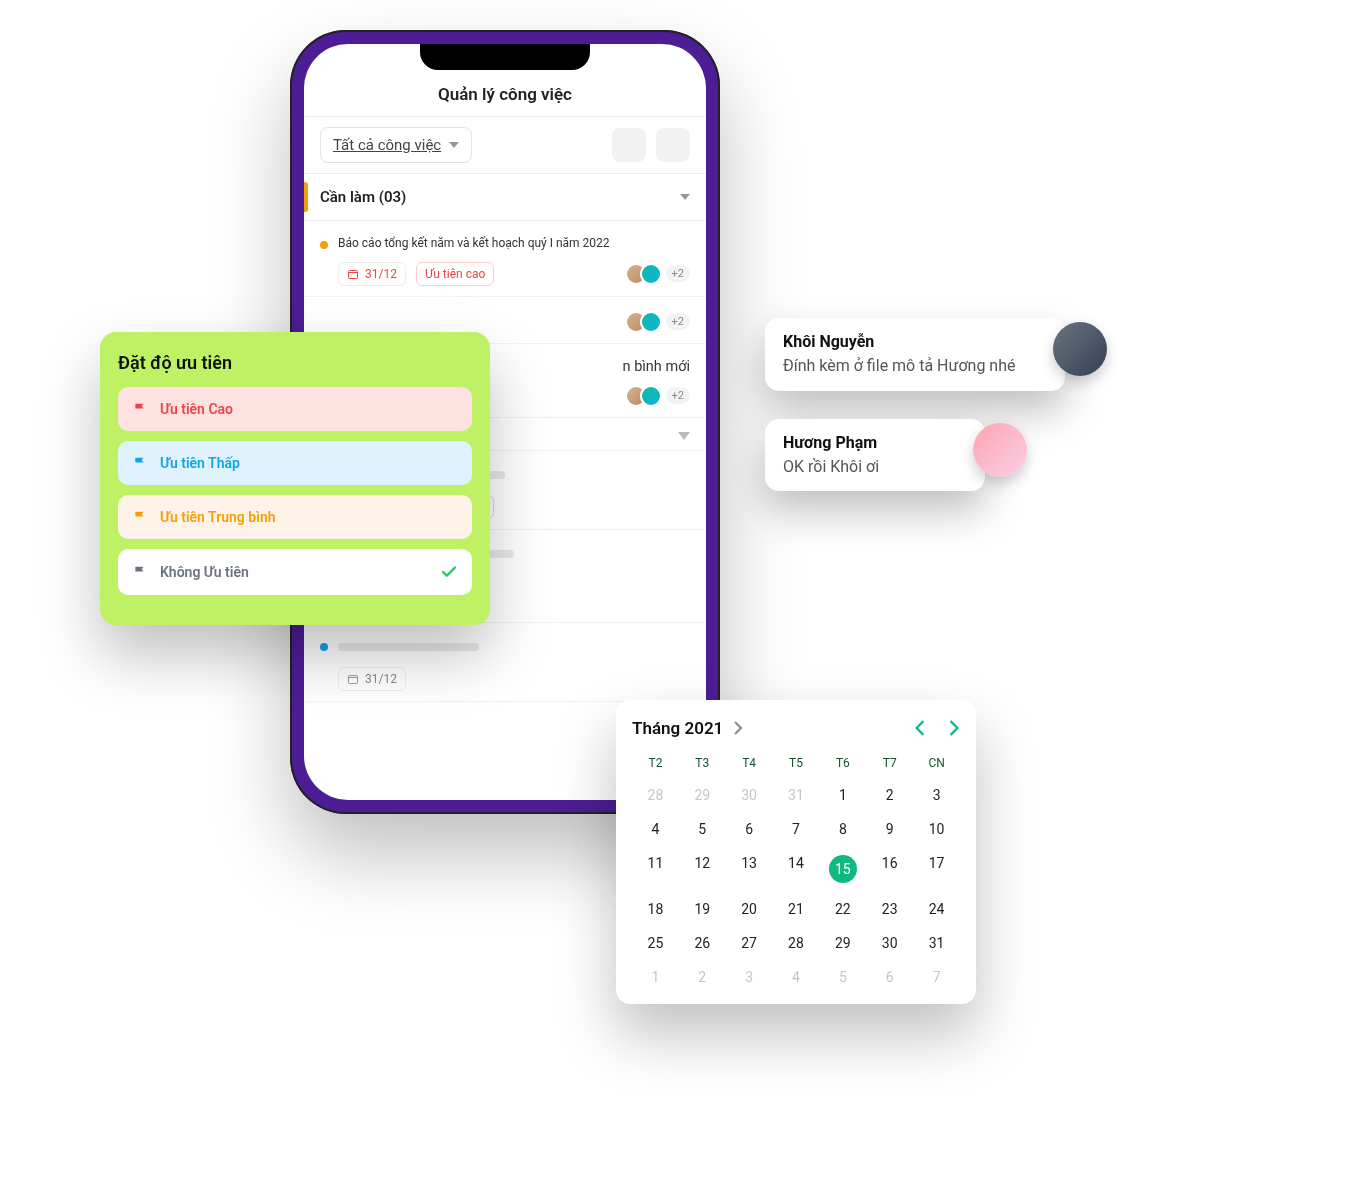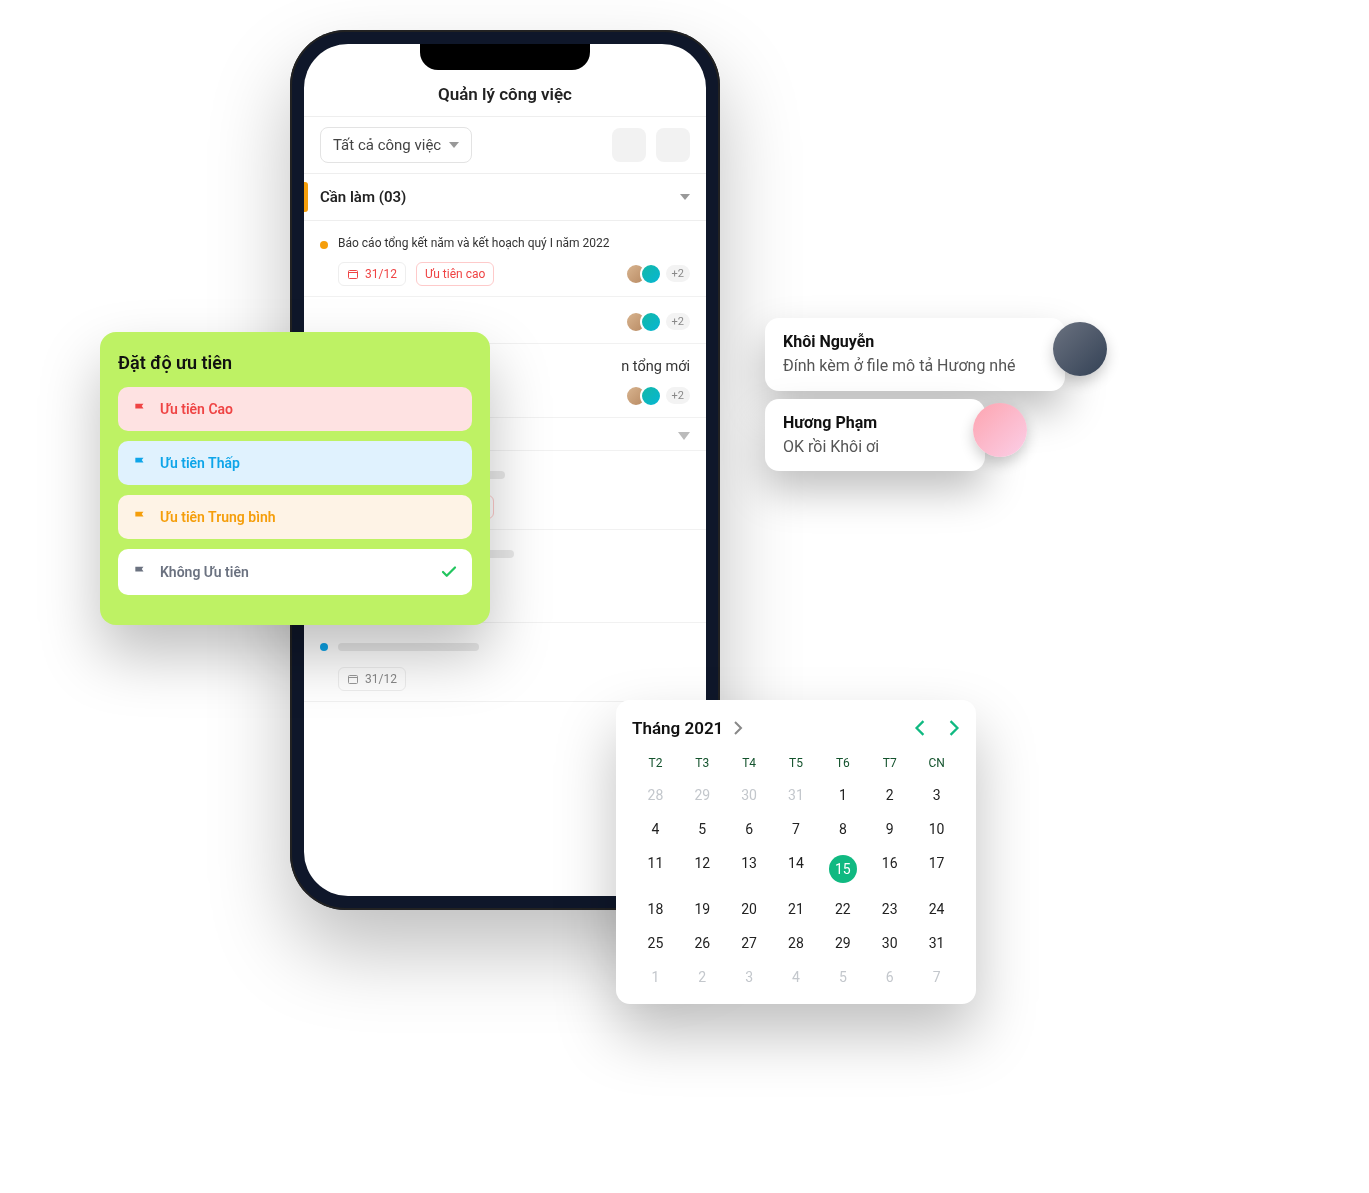--- a/index.html
+++ b/index.html
@@ -2,22 +2,22 @@
 <html><head>
 <meta charset="utf-8">
 <style>
   * { box-sizing: border-box; margin: 0; padding: 0; font-family: -apple-system, BlinkMacSystemFont, "Segoe UI", Roboto, Helvetica, Arial, sans-serif; }
   body { width: 1369px; height: 1193px; background: #fff; position: relative; }
 
   
   .phone {
     position: absolute;
     left: 290px; top: 30px;
-    width: 430px; height: 880px;
-    background: #0f172a;
+    width: 430px; height: 784px;
+    background: #4c1d95;
     border-radius: 56px;
     padding: 14px;
     box-shadow: 0 40px 80px rgba(0,0,0,.25), inset 0 0 0 2px #222;
   }
   .screen {
     width: 100%; height: 100%;
     background: #fff;
     border-radius: 44px;
     overflow: hidden;
     display: flex; flex-direction: column;
@@ -26,21 +26,21 @@
     position: absolute; top: 14px; left: 50%; transform: translateX(-50%);
     width: 170px; height: 26px; background: #000; border-radius: 0 0 18px 18px;
   }
 
   .app-header { padding: 40px 20px 12px; text-align: center; border-bottom: 1px solid #eee; }
   .app-title { font-weight: 600; font-size: 17px; color: #222; }
   .filter-row { display: flex; gap: 10px; padding: 10px 16px; border-bottom: 1px solid #eee; align-items:center; }
   .filter-dd {
     display: inline-flex; align-items: center; gap: 8px;
     border: 1px solid #e3e3e3; border-radius: 8px;
-    padding: 8px 12px; font-size: 15px; color: #444;
+    padding: 8px 12px; font-size: 15px; color: #444; text-decoration: underline;
   }
   .caret-down { width: 0; height: 0; border-left:5px solid transparent; border-right:5px solid transparent; border-top:6px solid #999; }
   .icon-square { width: 34px; height: 34px; border-radius: 8px; background:#f2f2f2; }
   .filter-row .spacer { flex: 1; }
 
   .section-bar {
     display: flex; align-items: center; padding: 14px 16px; font-weight: 600; font-size: 15px; color:#222;
     border-bottom: 1px solid #eee; position: relative;
   }
   .section-bar::before {
@@ -92,21 +92,21 @@
   .priority-item.low  { background:#e0f2fe; color:#0ea5e9; }
   .priority-item.none { background:#fff; color:#6b7280; }
   .priority-item .check { margin-left:auto; color:#22c55e; }
   .flag { width:16px; height:14px; }
 
   
   .chat { position:absolute; left: 765px; top: 318px; width: 300px; }
   .bubble {
     background:#fff; border-radius:14px; padding:14px 18px;
     box-shadow: 0 20px 40px rgba(0,0,0,.25);
-    margin-bottom:8px; position:relative;
+    margin-bottom:28px; position:relative;
   }
   .bubble .name { font-weight:700; font-size:16px; color:#111; margin-bottom:4px; }
   .bubble .msg { font-size:16px; color:#555; line-height:1.35; }
   .bubble .av-lg {
     position:absolute; right:-42px; width:54px; height:54px; border-radius:50%;
     background:#ccc; box-shadow:0 6px 14px rgba(0,0,0,.2);
   }
   .bubble.b1 .av-lg { top:4px; background: linear-gradient(135deg,#6b7280,#334155); }
   .bubble.b2 .av-lg { top:4px; background: linear-gradient(135deg,#fda4af,#fbcfe8); }
   .bubble.b2 { width:220px; }
@@ -192,21 +192,21 @@
         <div class="avatars">
           <div class="av p1"></div>
           <div class="av p2"></div>
           <span class="more-badge">+2</span>
         </div>
       </div>
     </div>
 
     <div class="task">
       <div class="task-top" style="justify-content:flex-end; gap:6px;">
-        <span class="task-partial-text">n tổng mới</span>
+        <span class="task-partial-text">n bình mới</span>
       </div>
       <div class="task-meta" style="margin-left:0; justify-content:flex-end;">
         <div class="avatars">
           <div class="av p1"></div>
           <div class="av p2"></div>
           <span class="more-badge">+2</span>
         </div>
       </div>
     </div>
 

